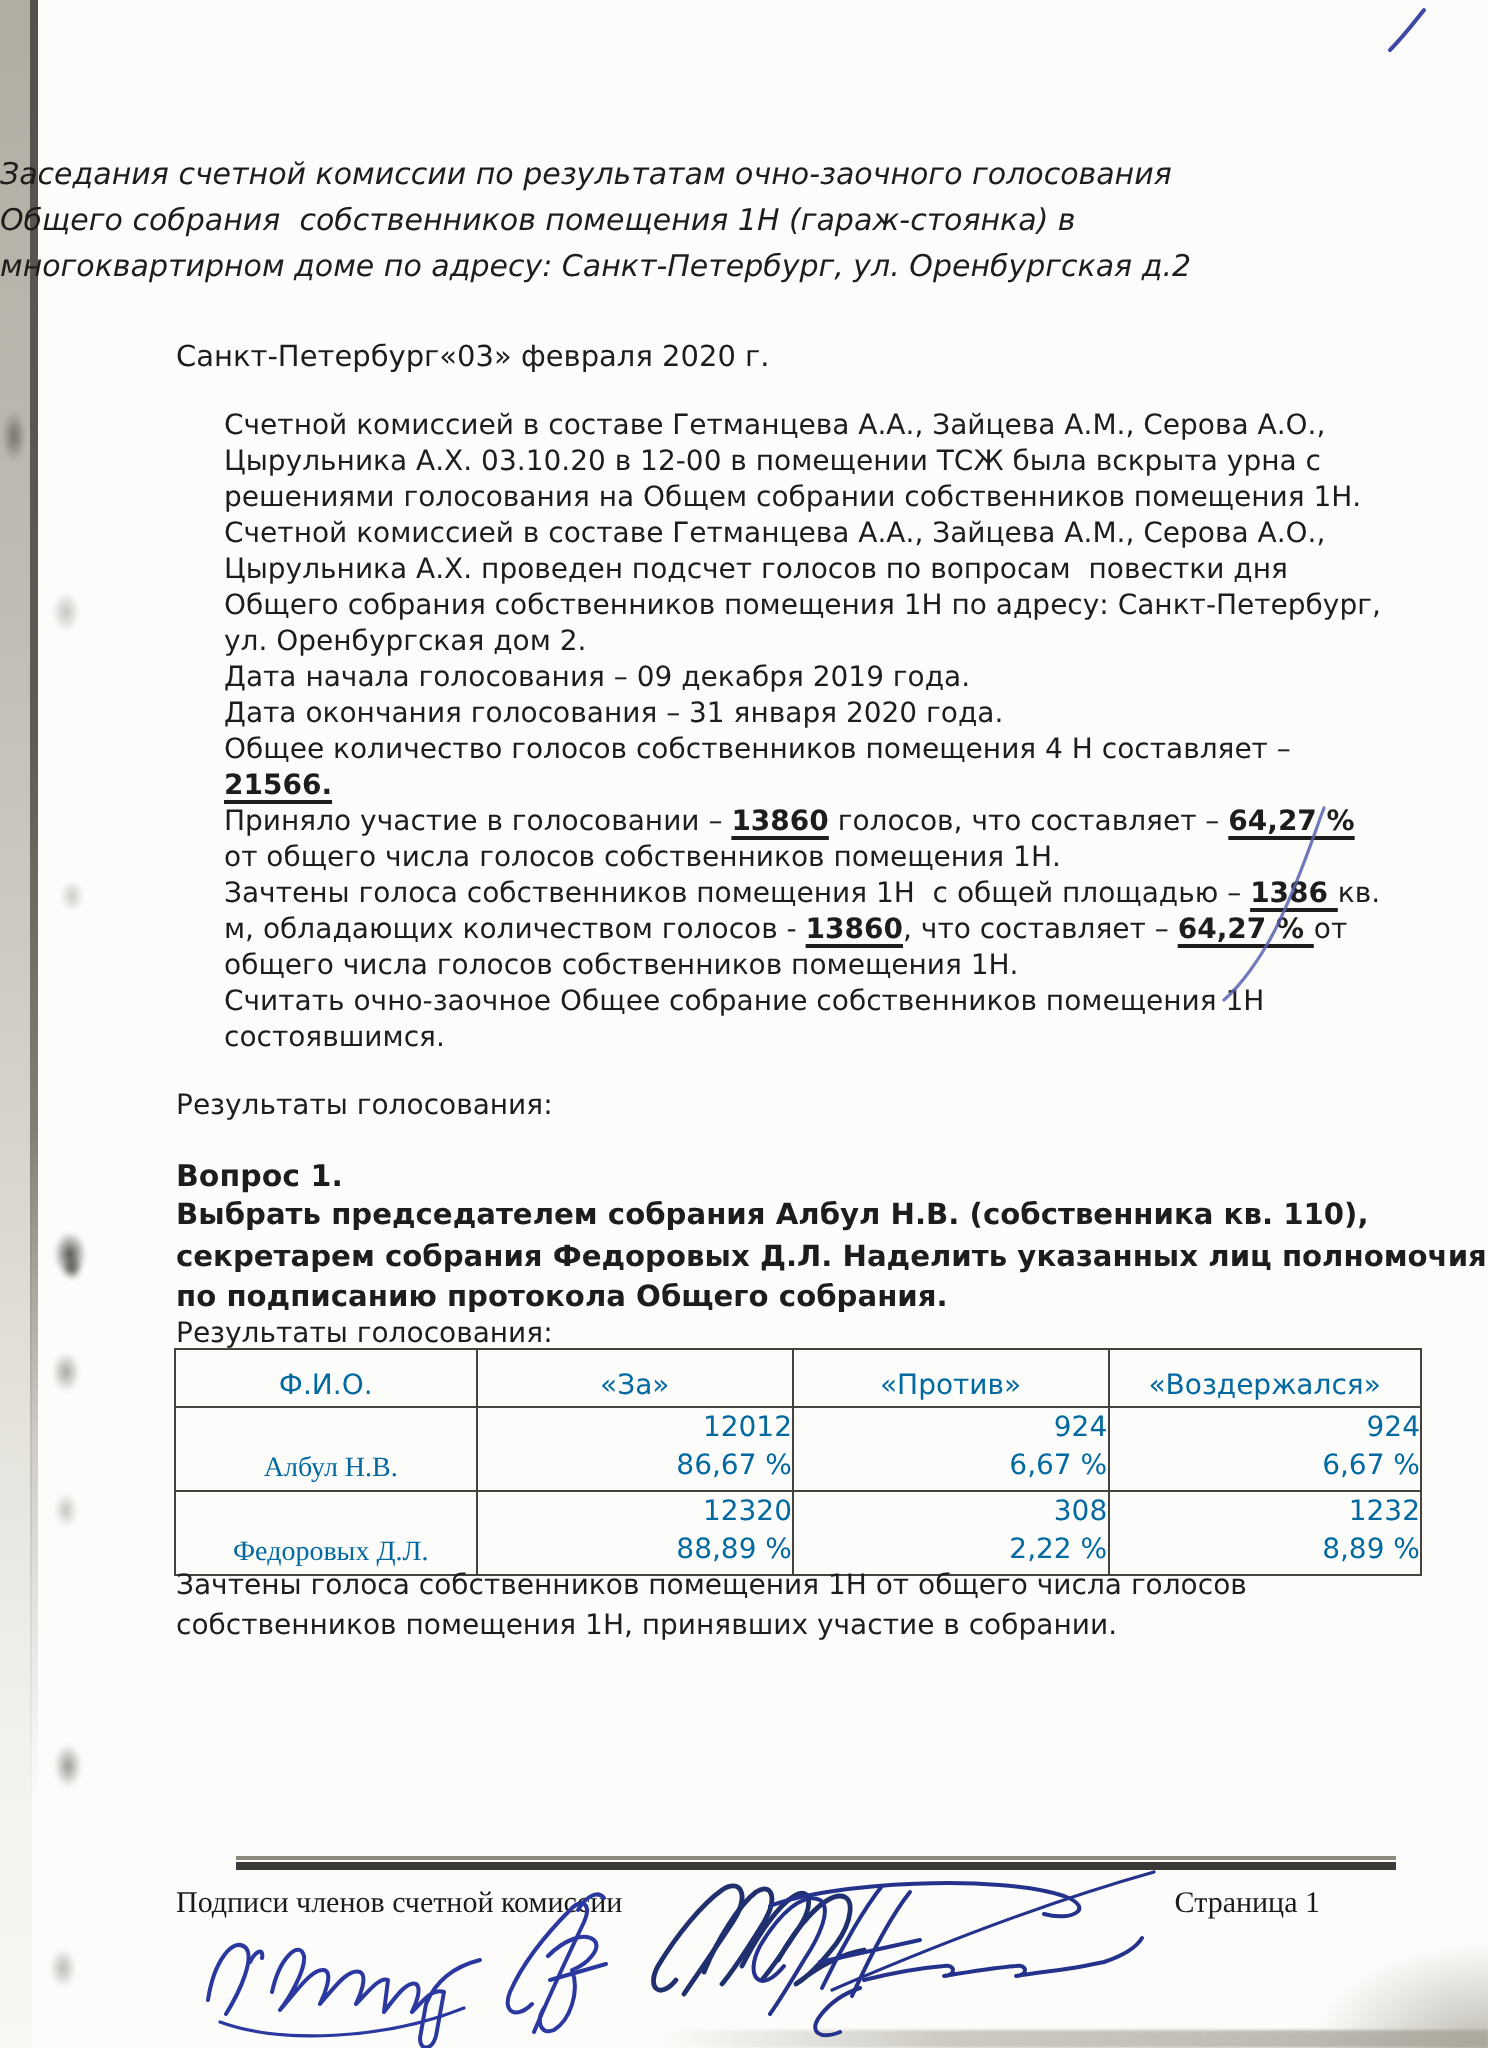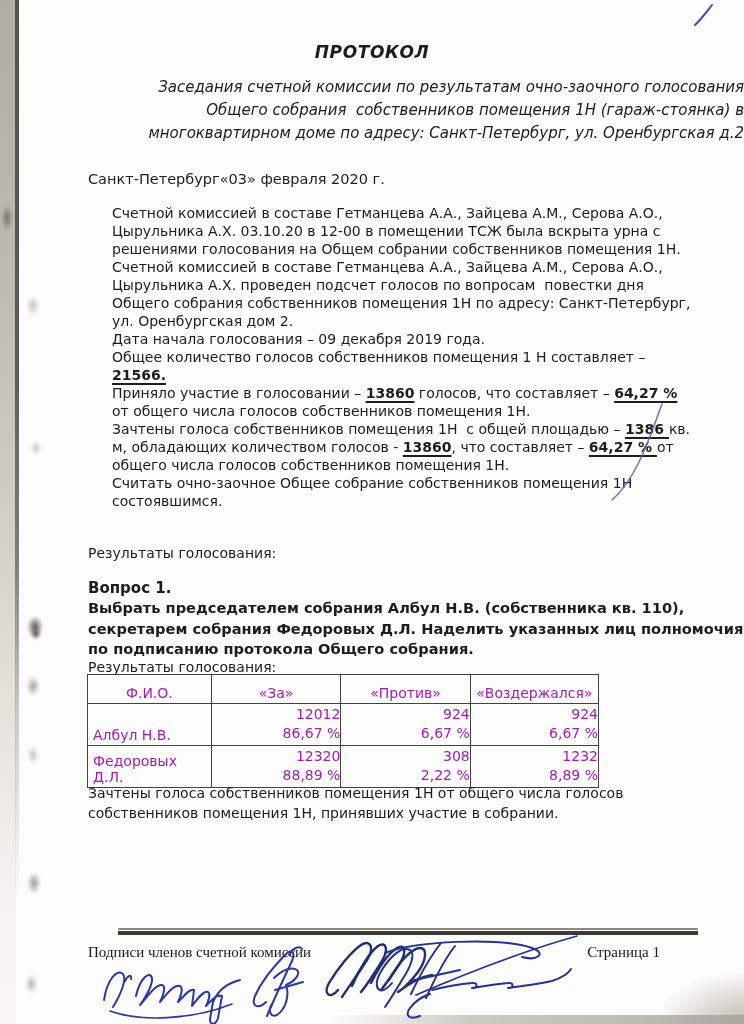--- a/index.html
+++ b/index.html
@@ -14,43 +14,43 @@
     background:linear-gradient(180deg,#55504a 0%,#5f5a52 35%,#837e72 55%,rgba(150,145,132,.45) 70%,rgba(180,176,165,0) 88%);}
   .sm{position:absolute;border-radius:50%;filter:blur(1.1px);}
   .bottom-band{position:absolute;left:330px;top:1015px;width:414px;height:9px;filter:blur(.7px);
     background:linear-gradient(90deg,rgba(195,192,183,0),rgba(188,184,175,.75) 35%,rgba(172,168,158,.9));}
   .corner-shade{position:absolute;right:0;bottom:0;width:86px;height:52px;
     background:radial-gradient(ellipse at 100% 100%,rgba(168,164,153,.75),rgba(168,164,153,0) 72%);}
 
   
   .abs{position:absolute;}
   .title{left:0;top:42px;width:744px;text-align:center;font-size:17px;font-weight:bold;font-style:italic;letter-spacing:.6px;}
-  .subtitle{left:0;top:76px;width:744px;text-align:right;font-size:15px;font-style:italic;}
+  .subtitle{left:0;top:76px;width:744px;text-align:left;font-size:15px;font-style:italic;}
   .subtitle .tline{height:23px;line-height:23px;}
   .cityline{left:88px;top:171px;width:560px;display:flex;font-size:14.5px;}
   .bodytext{left:88px;top:204px;width:625px;font-size:14px;}
   .bodytext .tline{height:18px;line-height:18px;margin-left:24px;}
   .tline{white-space:pre;}
   .seg-n{font-weight:normal;}
   .seg-bu{font-weight:bold;text-decoration:underline;text-decoration-thickness:1.8px;text-underline-offset:3px;}
   .results1{left:88px;top:545px;font-size:14px;}
   .qheading{left:88px;top:579px;font-size:15px;font-weight:bold;text-decoration-thickness:1.8px;text-underline-offset:3px;}
   .qlines{left:88px;top:598px;width:640px;font-size:14.6px;font-weight:bold;}
   .qlines .tline{height:20.5px;line-height:20.5px;}
   .results2{left:88px;top:659px;font-size:14px;}
   .aftertable{left:88px;top:783px;width:620px;font-size:14px;}
   .aftertable .tline{height:20px;line-height:20px;}
 
   
-  table.votes{position:absolute;left:87px;top:674px;width:512px;border-collapse:collapse;
-    table-layout:fixed;font-size:14px;color:#a21caf;}
+  table.votes{position:absolute;left:87px;top:674px;width:624px;border-collapse:collapse;
+    table-layout:fixed;font-size:14px;color:#0369a1;}
   table.votes th,table.votes td{border:1.4px solid #45423d;padding:0;}
   table.votes th{height:26px;vertical-align:bottom;text-align:center;font-weight:normal;padding-bottom:2px;}
   table.votes td{height:39px;vertical-align:top;text-align:right;}
-  table.votes td.name-cell{vertical-align:bottom;text-align:left;padding:0 0 2px 5px;}
+  table.votes td.name-cell{vertical-align:bottom;text-align:center;padding:0 0 2px 5px;font-family:Liberation Serif, serif;}
   .cnt{line-height:19px;padding-top:1px;}
   .pct{line-height:19px;}
 
   
   .rule-grey{position:absolute;left:118px;top:928px;width:580px;height:2px;background:#8f8a80;}
   .rule-dark{position:absolute;left:118px;top:931px;width:580px;height:3.5px;background:#3c3a36;}
   .footer-row{position:absolute;left:88px;top:944px;width:572px;display:flex;justify-content:space-between;
     font-family:"Liberation Serif",serif;font-size:15px;color:#1b1a18;}
   .sig-svg{position:absolute;left:80px;top:928px;}
   .pen{position:absolute;}
@@ -67,41 +67,41 @@
   <div class="sm" style="left:30px;top:440px;width:12px;height:16px;background:radial-gradient(rgba(70,64,54,.28),rgba(70,64,54,0) 70%);"></div>
   <div class="sm" style="left:27px;top:616px;width:16px;height:22px;background:radial-gradient(rgba(40,36,30,.8),rgba(40,36,30,0) 72%);"></div>
   <div class="sm" style="left:31px;top:628px;width:10px;height:12px;background:radial-gradient(rgba(40,36,30,.7),rgba(40,36,30,0) 72%);"></div>
   <div class="sm" style="left:26px;top:676px;width:14px;height:20px;background:radial-gradient(rgba(60,55,46,.45),rgba(60,55,46,0) 70%);"></div>
   <div class="sm" style="left:27px;top:746px;width:12px;height:18px;background:radial-gradient(rgba(70,64,54,.3),rgba(70,64,54,0) 70%);"></div>
   <div class="sm" style="left:27px;top:872px;width:14px;height:22px;background:radial-gradient(rgba(55,50,42,.5),rgba(55,50,42,0) 70%);"></div>
   <div class="sm" style="left:25px;top:974px;width:13px;height:20px;background:radial-gradient(rgba(60,55,46,.35),rgba(60,55,46,0) 70%);"></div>
   <div class="bottom-band"></div>
   <div class="corner-shade"></div>
 
-  <div class="abs title">ПРОТОКОЛ</div>
   <div class="abs subtitle">
       <div class="tline">Заседания счетной комиссии по результатам очно-заочного голосования</div>
       <div class="tline">Общего собрания  собственников помещения 1Н (гараж-стоянка) в</div>
       <div class="tline">многоквартирном доме по адресу: Санкт-Петербург, ул. Оренбургская д.2</div>
     </div>
   <div class="abs cityline">
     <span>Санкт-Петербург</span>
     <span>«03» февраля 2020 г.</span>
   </div>
 
   <div class="abs bodytext">
       <div class="tline"><span class="seg-n">Счетной комиссией в составе Гетманцева А.А., Зайцева А.М., Серова А.О.,</span></div>
       <div class="tline"><span class="seg-n">Цырульника А.Х. 03.10.20 в 12-00 в помещении ТСЖ была вскрыта урна с</span></div>
       <div class="tline"><span class="seg-n">решениями голосования на Общем собрании собственников помещения 1Н.</span></div>
       <div class="tline"><span class="seg-n">Счетной комиссией в составе Гетманцева А.А., Зайцева А.М., Серова А.О.,</span></div>
       <div class="tline"><span class="seg-n">Цырульника А.Х. проведен подсчет голосов по вопросам  повестки дня</span></div>
       <div class="tline"><span class="seg-n">Общего собрания собственников помещения 1Н по адресу: Санкт-Петербург,</span></div>
       <div class="tline"><span class="seg-n">ул. Оренбургская дом 2.</span></div>
       <div class="tline"><span class="seg-n">Дата начала голосования – 09 декабря 2019 года.</span></div>
-      <div class="tline"><span class="seg-n">Общее количество голосов собственников помещения 1 Н составляет –</span></div>
+      <div class="tline"><span class="seg-n">Дата окончания голосования – 31 января 2020 года.</span></div>
+      <div class="tline"><span class="seg-n">Общее количество голосов собственников помещения 4 Н составляет –</span></div>
       <div class="tline"><span class="seg-bu">21566.</span></div>
       <div class="tline"><span class="seg-n">Приняло участие в голосовании – </span><span class="seg-bu">13860</span><span class="seg-n"> голосов, что составляет – </span><span class="seg-bu">64,27 %</span></div>
       <div class="tline"><span class="seg-n">от общего числа голосов собственников помещения 1Н.</span></div>
       <div class="tline"><span class="seg-n">Зачтены голоса собственников помещения 1Н  с общей площадью – </span><span class="seg-bu">1386 </span><span class="seg-n">кв.</span></div>
       <div class="tline"><span class="seg-n">м, обладающих количеством голосов - </span><span class="seg-bu">13860</span><span class="seg-n">, что составляет – </span><span class="seg-bu">64,27 % </span><span class="seg-n">от</span></div>
       <div class="tline"><span class="seg-n">общего числа голосов собственников помещения 1Н.</span></div>
       <div class="tline"><span class="seg-n">Считать очно-заочное Общее собрание собственников помещения 1Н</span></div>
       <div class="tline"><span class="seg-n">состоявшимся.</span></div>
     </div>
   <div class="abs results1">Результаты голосования:</div>

